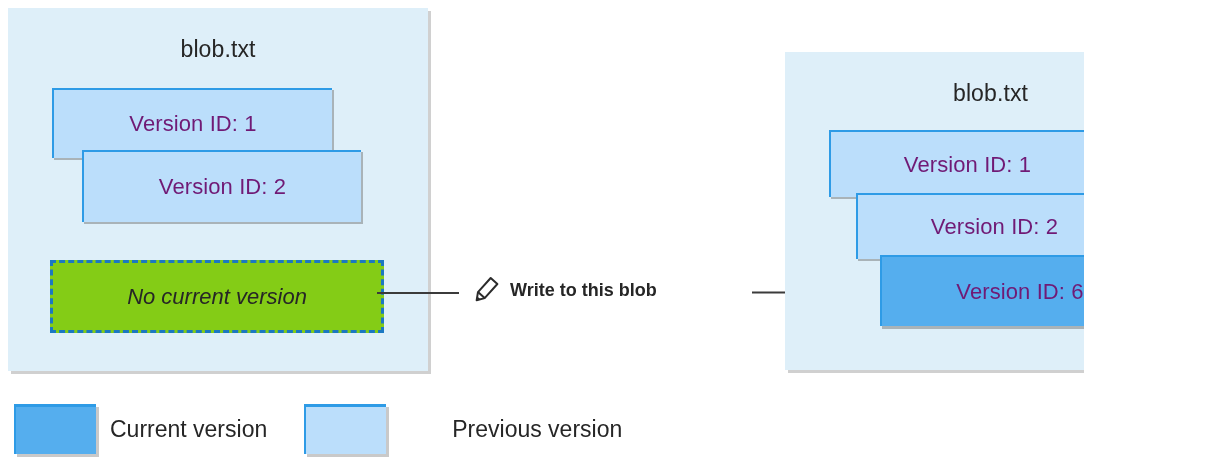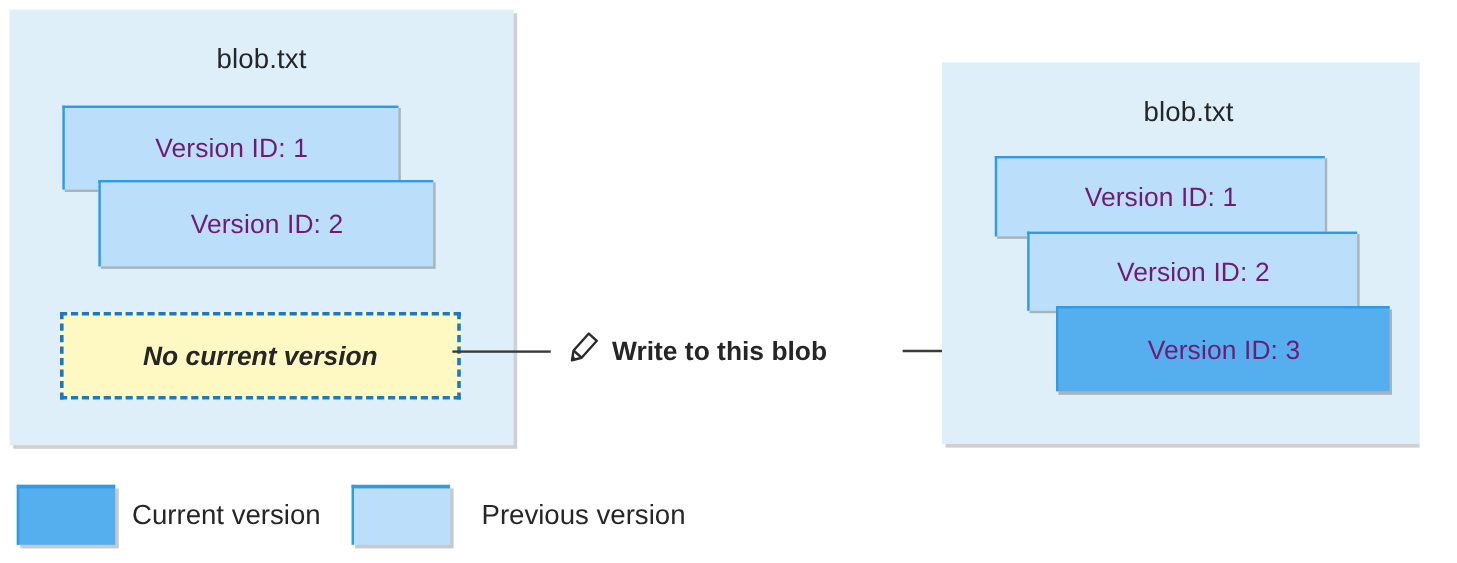--- a/index.html
+++ b/index.html
@@ -6,21 +6,21 @@
     margin: 0;
     padding: 0;
     background: #ffffff;
   }
   body {
     font-family: "Liberation Sans", "DejaVu Sans", sans-serif;
     color: #1a1a1a;
   }
   #stage {
     position: relative;
-    width: 1183px;
+    width: 1084px;
     height: 469px;
     overflow: hidden;
     background: #ffffff;
   }
 
   
   .panel {
     position: absolute;
     background: #DEEFF9;
     box-shadow: 3px 3px 0 0 #d0d0d0;
@@ -76,30 +76,29 @@
   #r-v3 { left: 95px;  top: 203px; width: 278px; height: 71px; }
 
   
   #no-current {
     position: absolute;
     left: 42px;
     top: 252px;
     width: 334px;
     height: 73px;
     box-sizing: border-box;
-    background: #fef9c3;
+    background: #84cc16;
     border: 3px dashed #1B78C2;
     display: flex;
     align-items: center;
     justify-content: center;
     font-size: 22px;
     font-style: italic;
     color: #262626;
     white-space: nowrap;
-    font-weight: bold;
   }
 
   
   #write-group {
     position: absolute;
     left: 377px;
     top: 271px;
     width: 440px;
     height: 48px;
   }
@@ -117,21 +116,21 @@
   }
   #pencil-icon {
     position: absolute;
     left: 92px;
     top: 2px;
   }
   #write-label {
     position: absolute;
     left: 133px;
     top: 9px;
-    font-size: 22px;
+    font-size: 18px;
     font-weight: bold;
     color: #262626;
     white-space: nowrap;
   }
 
   
   #legend {
     position: absolute;
     left: 14px;
     top: 404px;
@@ -152,21 +151,21 @@
   }
   .legend-swatch.current  { background: #55AEEE; }
   .legend-swatch.previous { background: #BBDEFB; }
   .legend-label {
     font-size: 23px;
     color: #262626;
     white-space: nowrap;
   }
   #legend-current-label  { margin-left: 14px; margin-right: 26px; }
   #legend-previous-label { margin-left: 26px; }
-  #legend-previous-item  { margin-left: 0px; }
+  #legend-previous-item  { margin-left: 11px; gap: 40px; }
 </style>
 </head>
 <body>
 
 <div id="stage">
 
   <div class="panel" id="panel-left">
     <div class="panel-title">blob.txt</div>
 
     <div class="vcard prev" id="l-v1">
@@ -209,21 +208,21 @@
 
     <div class="vcard prev" id="r-v1">
       <span>Version ID: 1</span>
     </div>
 
     <div class="vcard prev" id="r-v2">
       <span>Version ID: 2</span>
     </div>
 
     <div class="vcard current" id="r-v3">
-      <span>Version ID: 3</span>
+      <span>Version ID: 6</span>
     </div>
   </div>
 
   <div id="legend">
     <div class="legend-item">
       <span class="legend-swatch current"></span>
       <span class="legend-label" id="legend-current-label">Current version</span>
     </div>
     <div class="legend-item" id="legend-previous-item">
       <span class="legend-swatch previous"></span>

